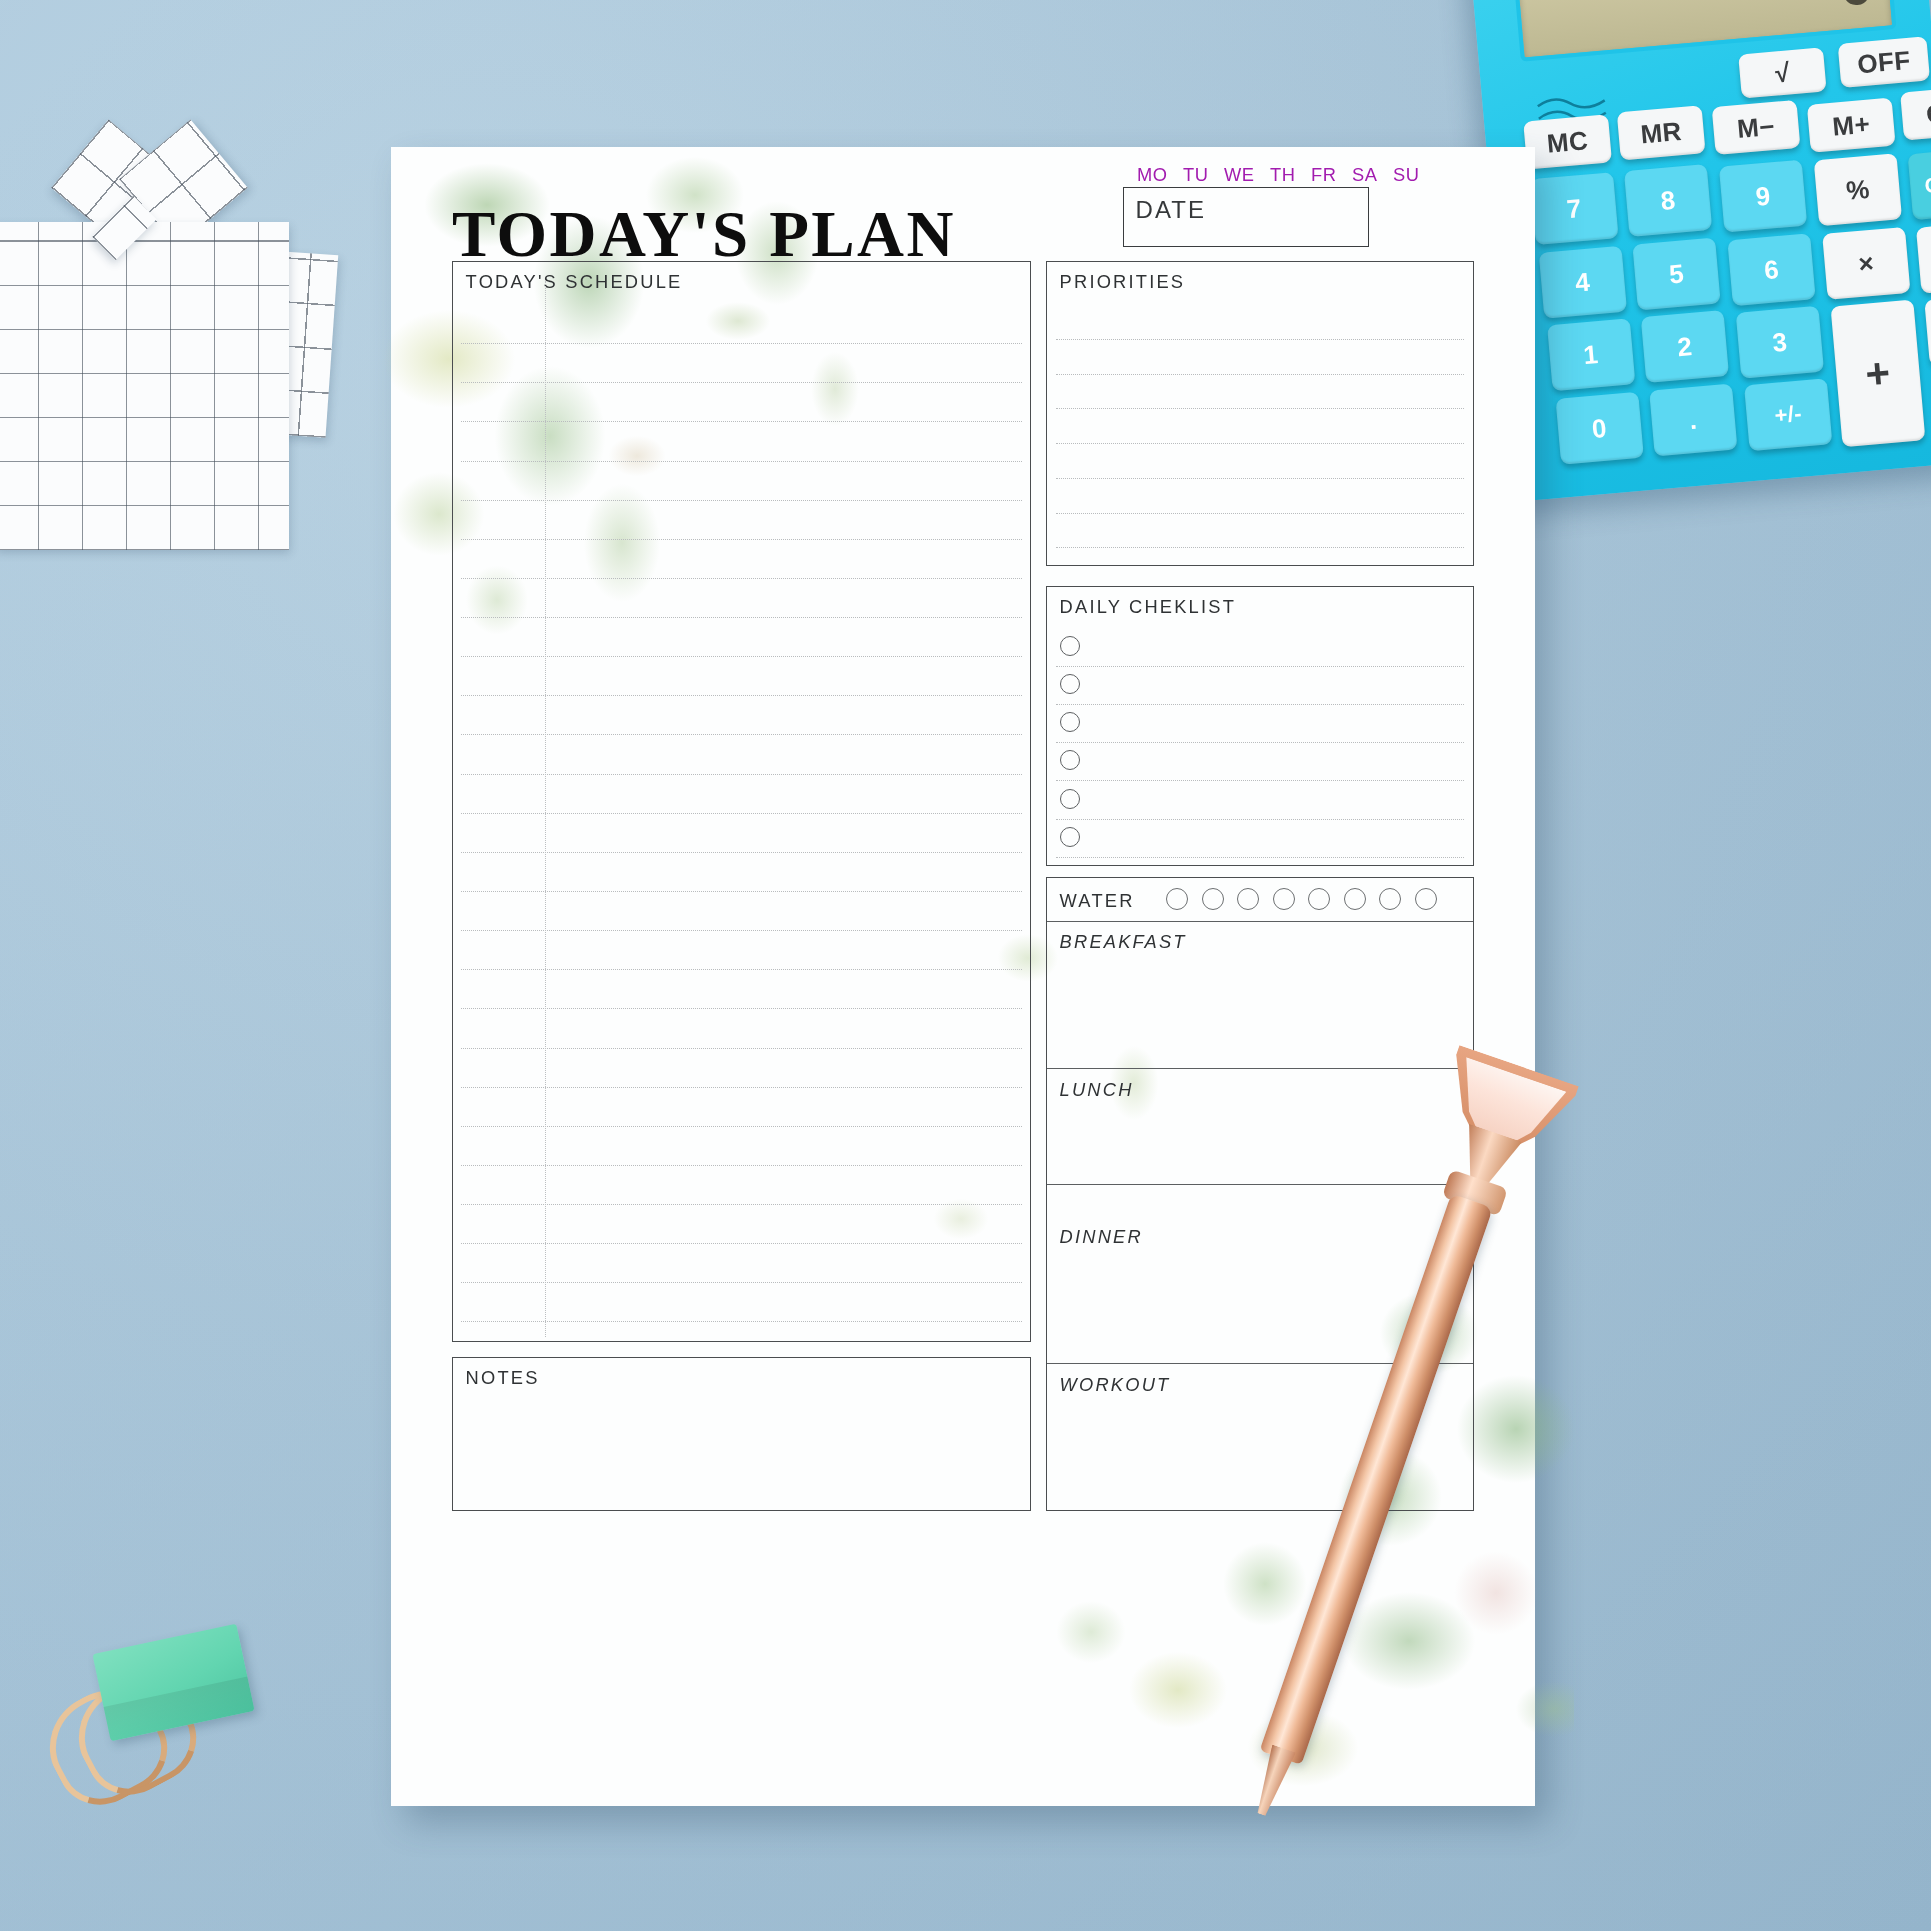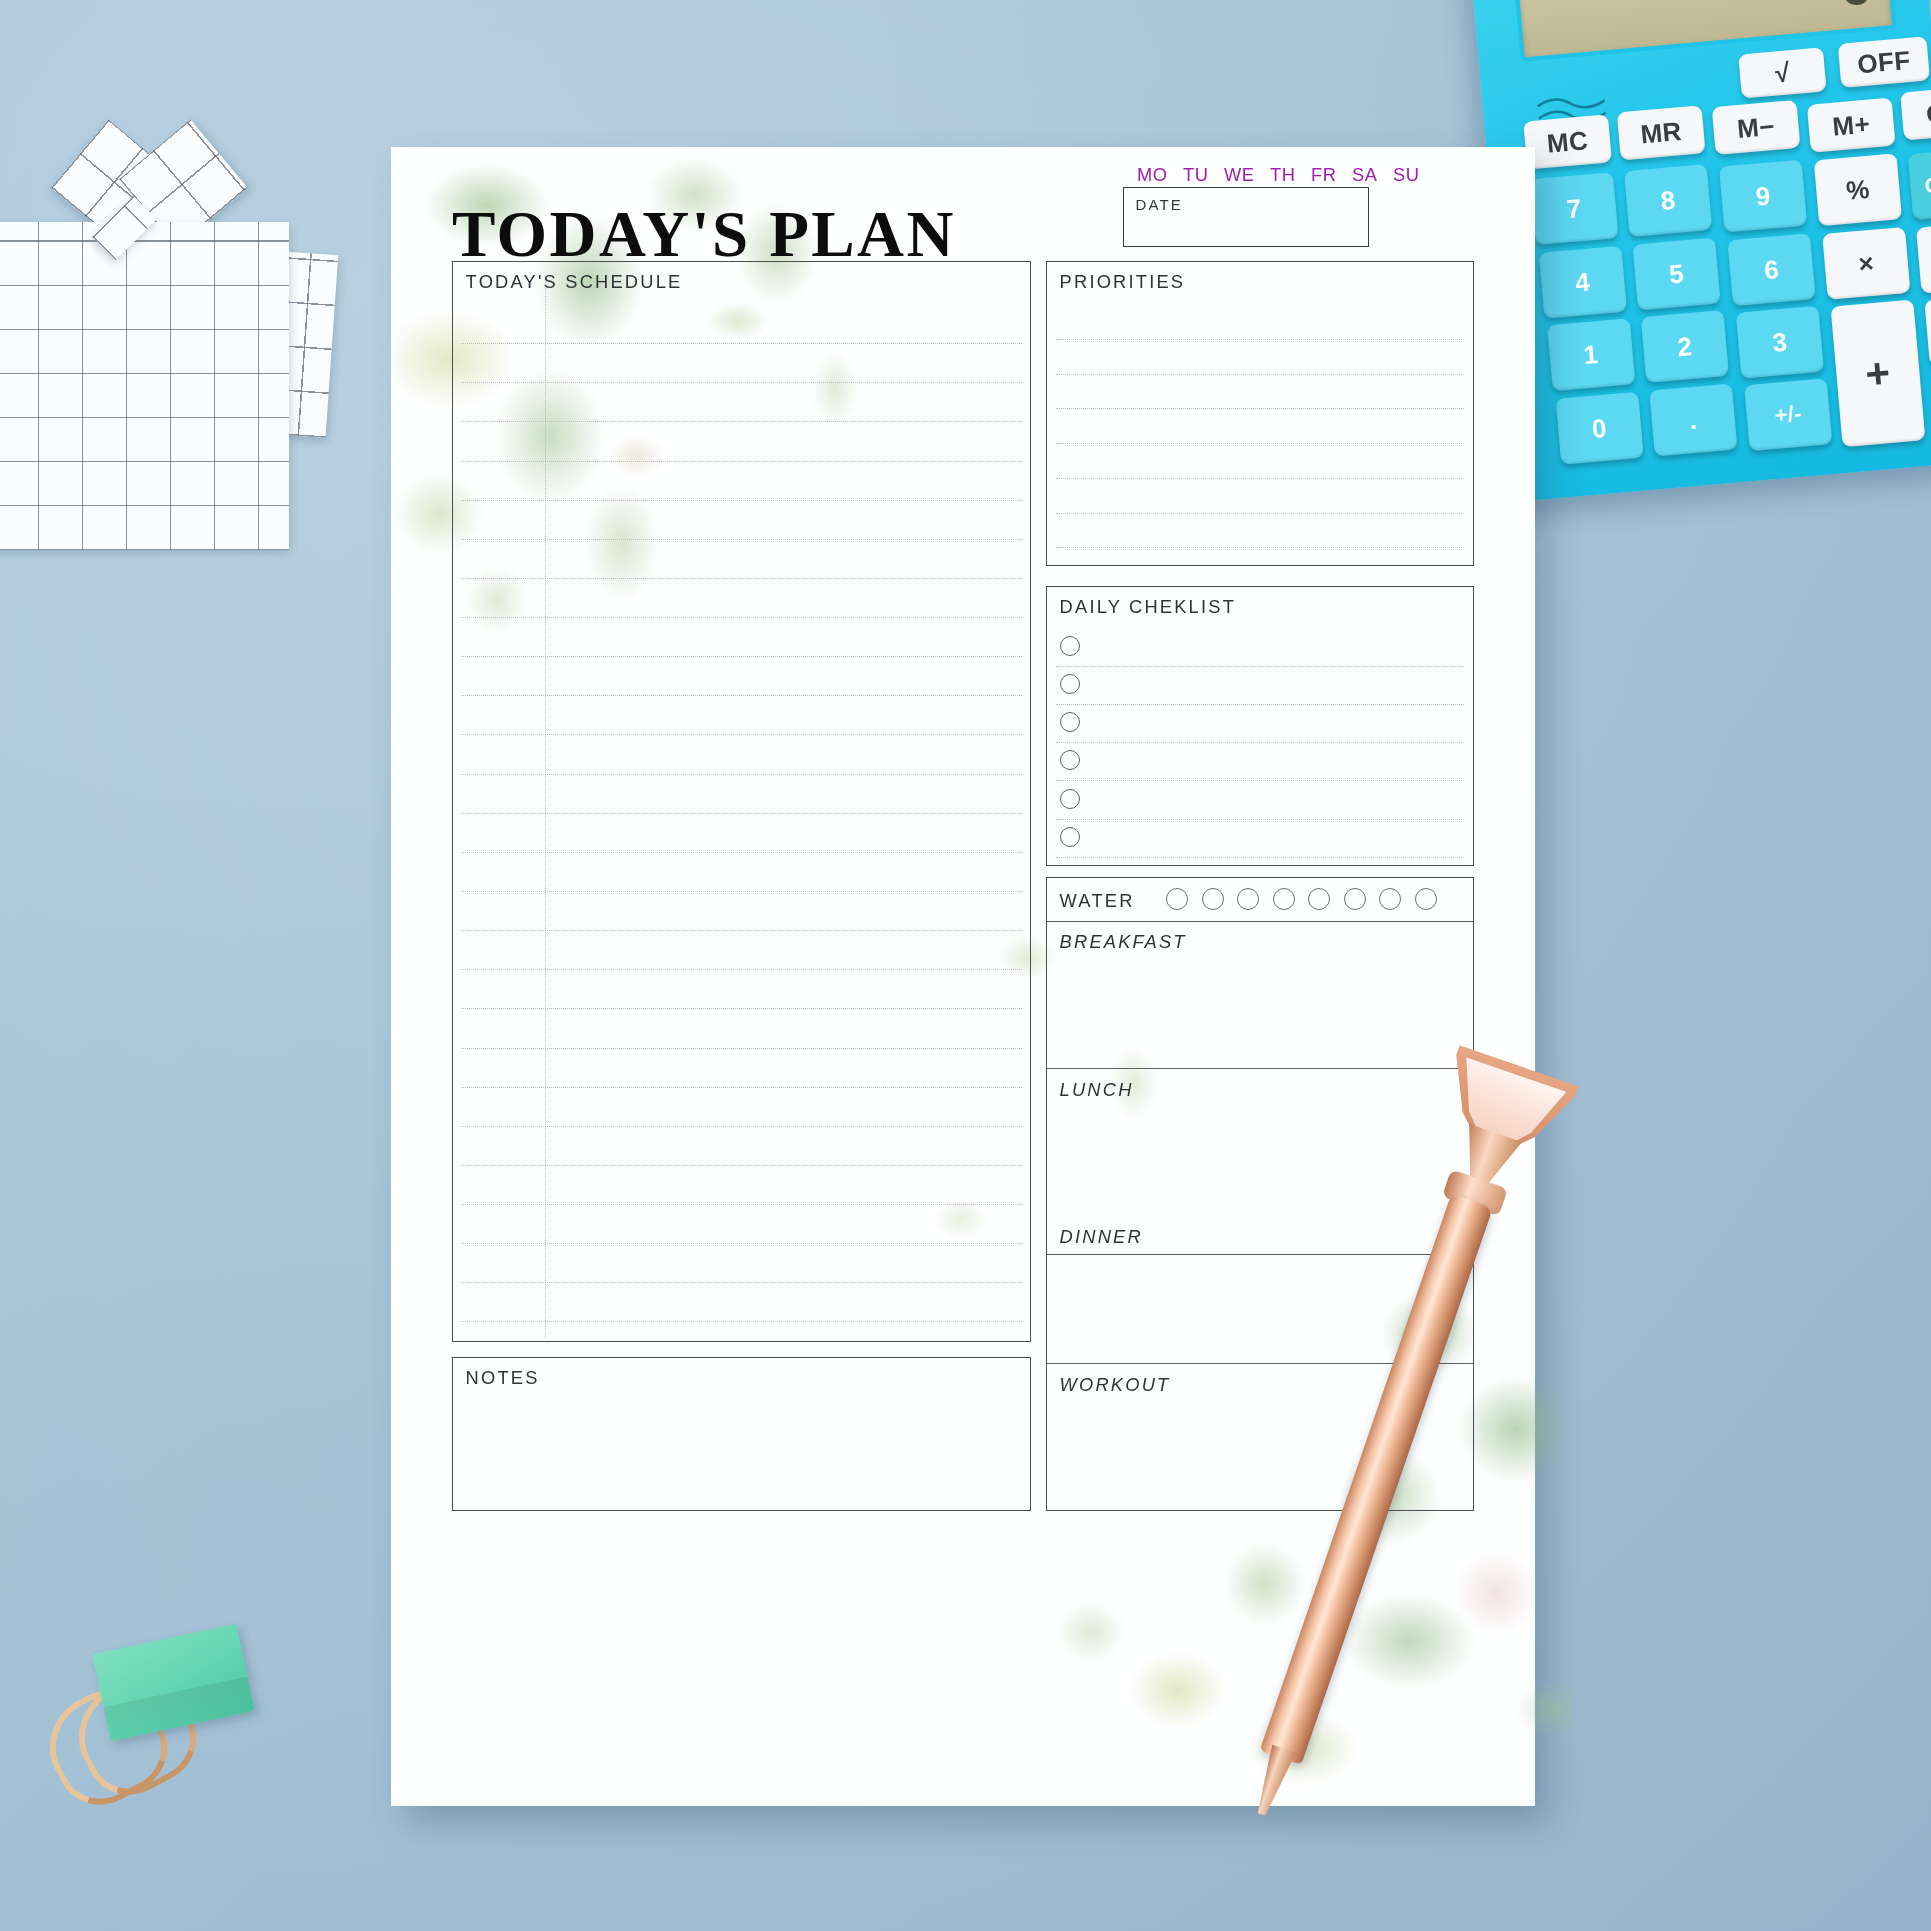--- a/index.html
+++ b/index.html
@@ -89,21 +89,21 @@
     display:flex; gap:15.4px;
     font-size:18.3px; letter-spacing:0.6px; color:#a21caf;
   }
   #datebox {
     position:absolute; left:732px; top:40px;
     width:246px; height:60px;
     border:1.4px solid #3a3d3f; background:transparent;
   }
   #datebox .lbl{
     position:absolute; left:11.6px; top:7.7px;
-    font-size:15px; letter-spacing:2.1px; color:#35383a;
+    font-size:24px; letter-spacing:2.1px; color:#35383a;
   }
 
   .panel { position:absolute; border:1.4px solid #4a4d4f; background:transparent; }
   .panel-title {
     position:absolute; left:12.6px; top:8.7px;
     font-size:18.3px; letter-spacing:2.2px; color:#2f3234;
     white-space:nowrap;
   }
 
   
@@ -450,21 +450,21 @@
           <div class="wdot"></div>
           <div class="wdot"></div>
           <div class="wdot"></div>
           <div class="wdot"></div>
         </div>
     </div>
     <div id="meal-slots">
         <div class="meal" style="top: 44px; height: 147px;">
           <span class="mlbl">BREAKFAST</span>
         </div>
-        <div class="meal" style="top: 192px; height: 185px;">
+        <div class="meal" style="top: 192px; height: 115px;">
           <span class="mlbl">LUNCH</span>
         </div>
         <div class="meal" style="top: 339px; height: 147px;">
           <span class="mlbl">DINNER</span>
         </div>
         <div class="meal" style="top: 487px; height: 147px; border-bottom: none;">
           <span class="mlbl">WORKOUT</span>
         </div>
       </div>
   </div>

